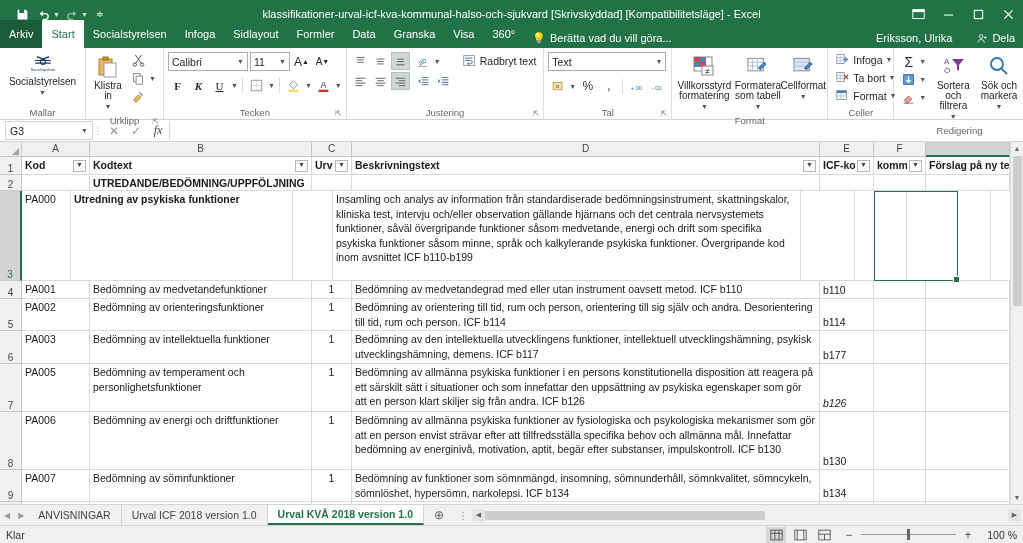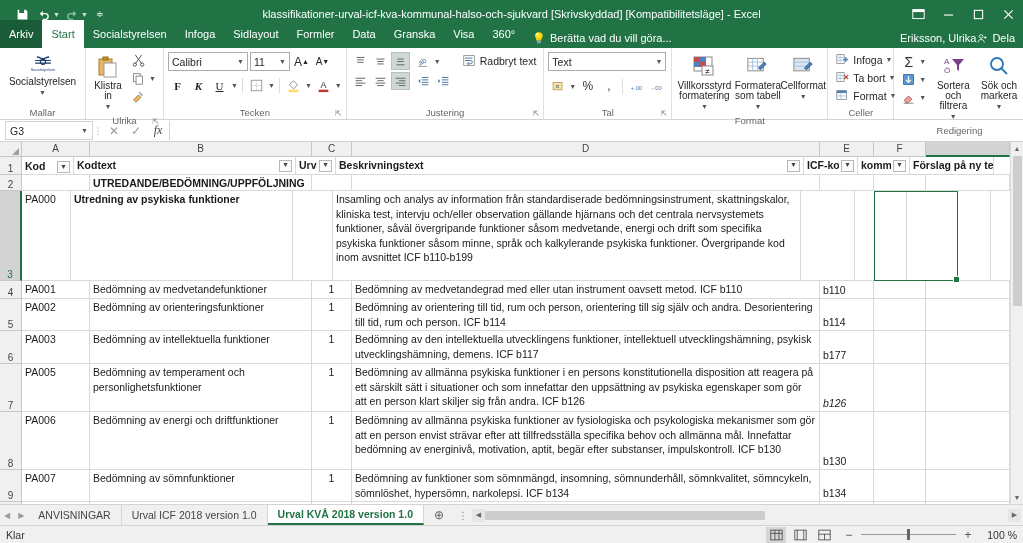--- a/index.html
+++ b/index.html
@@ -38,21 +38,21 @@
     position:relative; flex:0 0 20px;
   }
   .tab {
     height:28px; padding:0 9px; display:flex; align-items:center;
     color:#fff; font-size:11px; white-space:nowrap;
   }
   .tab.arkiv { background:#1a5c38; }
   .tab.active { background:#fff; color:#217346; font-weight:normal; }
   .tellme { display:flex; align-items:center; gap:4px; color:#fff; font-size:11px; padding:0 8px; height:20px;}
   .bulb { font-size:11px; }
-  .tabsrow .right { margin-left:auto; display:flex; align-items:center; height:20px; padding-right:8px; gap:1px;}
+  .tabsrow .right { margin-left:auto; display:flex; align-items:center; height:20px; padding-right:8px; gap:25px;}
   .username { color:#fff; font-size:11px; }
   .dela { color:#fff; font-size:11px; display:flex; align-items:center; gap:4px; }
 
   
   .ribbon {
     height:72px; background:#fff; border-bottom:1px solid #d4d4d4;
     display:flex; align-items:stretch; flex:0 0 72px; position:relative;
   }
   .rgroup { display:flex; flex-direction:column; border-right:1px solid #e0e0e0; position:relative; }
   .rgroup-body { flex:1; display:flex; align-items:flex-start; padding:3px 4px 0 4px; gap:2px;}
@@ -336,21 +336,21 @@
             <span class="ic">
               <svg width="13" height="13" viewBox="0 0 16 16">
                   <path d="M2 12l6-6 3 3-6 6z" fill="#e8b86a" stroke="#9a7020"></path>
                   <path d="M9 3l4 4" stroke="#777" stroke-width="1.4"></path>
                 </svg>
             </span>
           </div>
         </div>
       </div>
       <div class="rgroup-label">
-        <span>Ulrika</span>
+        <span>Urklipp</span>
         <span class="dlg">⇱</span>
       </div>
     </div>
 
     <div class="rgroup" style="width:190px;">
       <div class="rgroup-body" style="flex-direction:column;padding-top:4px;">
         <div class="fontrow">
           <div class="combo" style="width:80px;">
             <span>Calibri</span>
             <span class="cc">▼</span>
@@ -698,21 +698,21 @@
             <div class="rh" style="height:33px;">6</div>
             <div class="rh" style="height:48px;">7</div>
             <div class="rh" style="height:58px;">8</div>
             <div class="rh" style="height:32px;">9</div>
             <div class="rh" style="height:30px;">10</div>
           </div>
 
           <div class="cells">
 
             <div class="grow" style="height:18px;">
-              <div class="cell b hdrcell" style="width:52px;align-items:flex-end;">
+              <div class="cell b hdrcell" style="width:68px;">
                 <span class="t">Kod</span>
                 <span class="filterbtn">▼</span>
               </div>
               <div class="cell b hdrcell" style="width:222px;">
                 <span class="t">Kodtext</span>
                 <span class="filterbtn">▼</span>
               </div>
               <div class="cell b hdrcell" style="width:40px;">
                 <span class="t">Urval</span>
                 <span class="filterbtn">▼</span>

